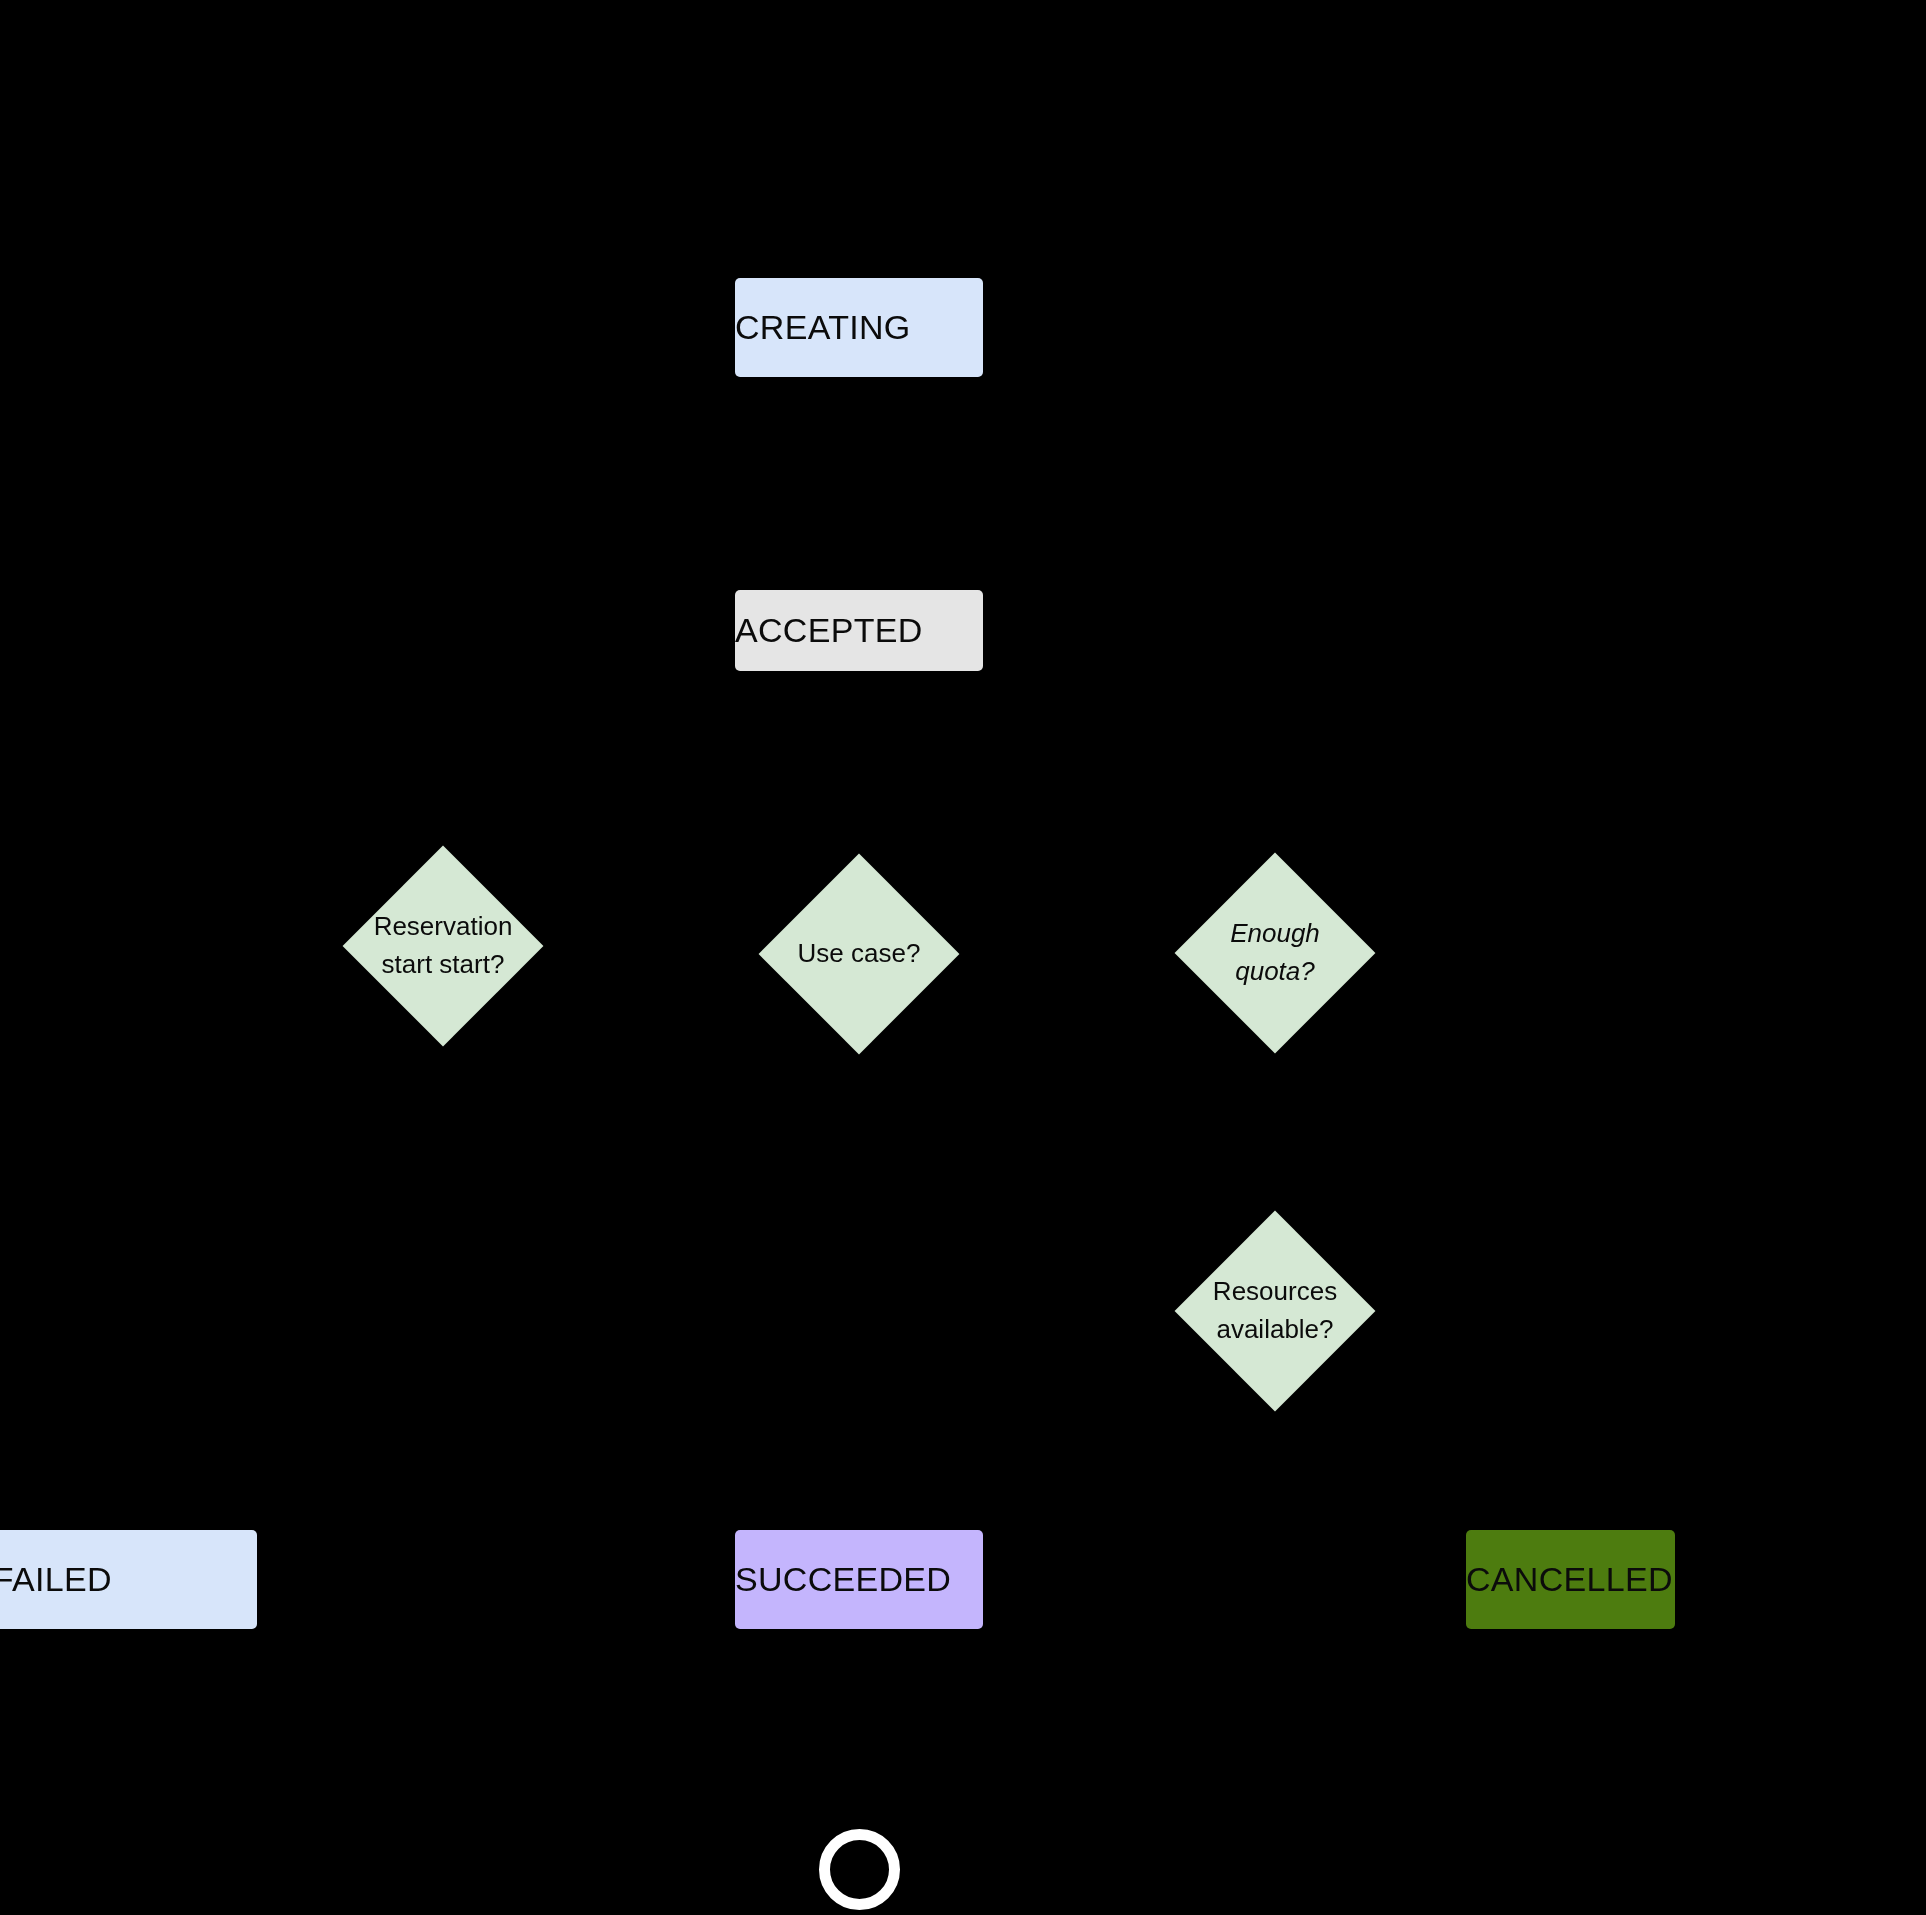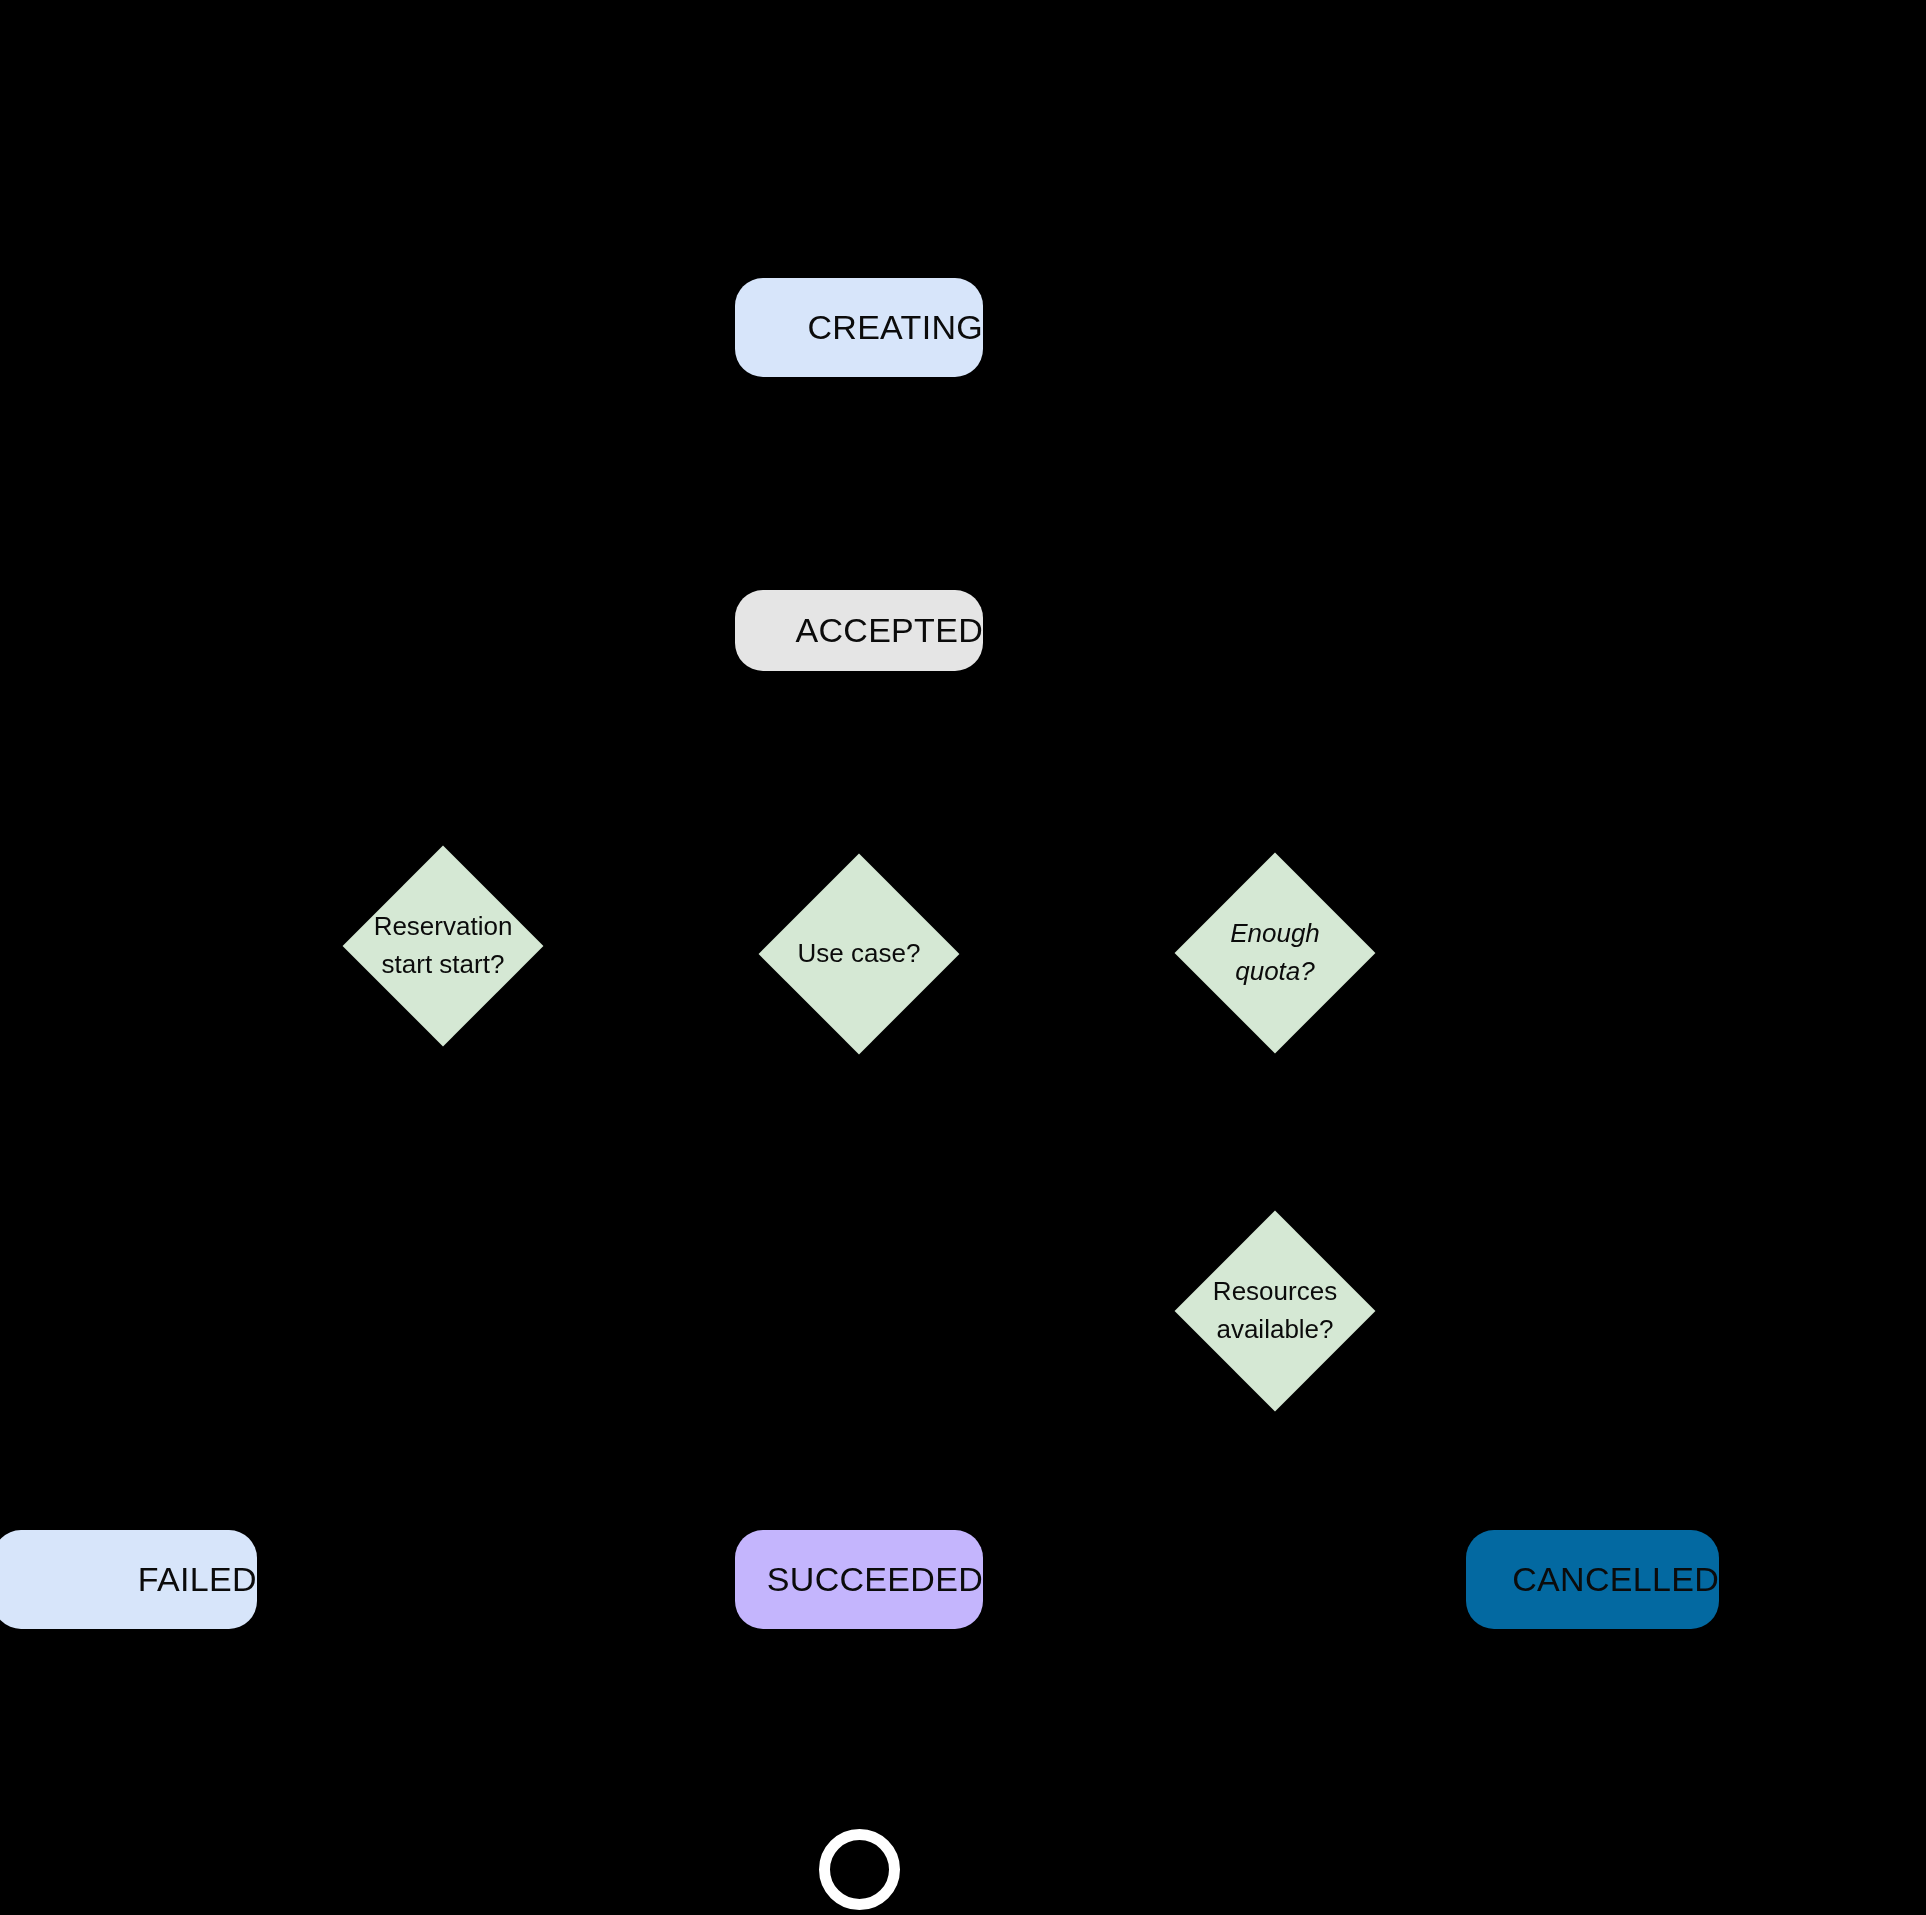--- a/index.html
+++ b/index.html
@@ -13,24 +13,24 @@
     height: 1916px;
     background: #000000;
     overflow: hidden;
     font-family: "Liberation Sans", sans-serif;
   }
 
   
   .state-node {
     position: absolute;
     background: #d7e5fa;
-    border-radius: 28px;
+    border-radius: 5px;
     display: flex;
     align-items: center;
-    justify-content: flex-end;
+    justify-content: flex-start;
     box-sizing: border-box;
   }
   .state-node .node-label {
     color: #0b0b0b;
     font-size: 34px;
     font-weight: 400;
     letter-spacing: 0.3px;
     line-height: 1.1;
     text-align: center;
     white-space: nowrap;
@@ -85,21 +85,21 @@
   </div>
 
   <div class="state-node" id="node-failed" style="left: -7.2px; top: 1530px; width: 264px; height: 99px; background: rgb(215, 229, 250);">
     <span class="node-label">FAILED</span>
   </div>
 
   <div class="state-node" id="node-succeeded" style="left: 735px; top: 1530px; width: 248px; height: 99px; background: #c4b5fd;">
     <span class="node-label">SUCCEEDED</span>
   </div>
 
-  <div class="state-node" id="node-cancelled" style="left: 1466px; top: 1530px; width: 253px; height: 99px; background: #0369a1;">
+  <div class="state-node" id="node-cancelled" style="left: 1466px; top: 1530px; width: 209px; height: 99px; background: #4d7c0f;">
     <span class="node-label">CANCELLED</span>
   </div>
 
   <div class="decision-node" id="node-reservation-start-time" style="left: 372px; top: 875px; width: 142px; height: 142px;">
     <div class="diamond-shape" style="background: rgb(213, 232, 212);"></div>
     <span class="node-label" style="inset: -29.5px auto auto -29.5px; width: 201px; height: 201px;">Reservation
 start start?</span>
   </div>
 
   <div class="decision-node" id="node-use-case" style="left: 788px; top: 883px; width: 142px; height: 142px;">

